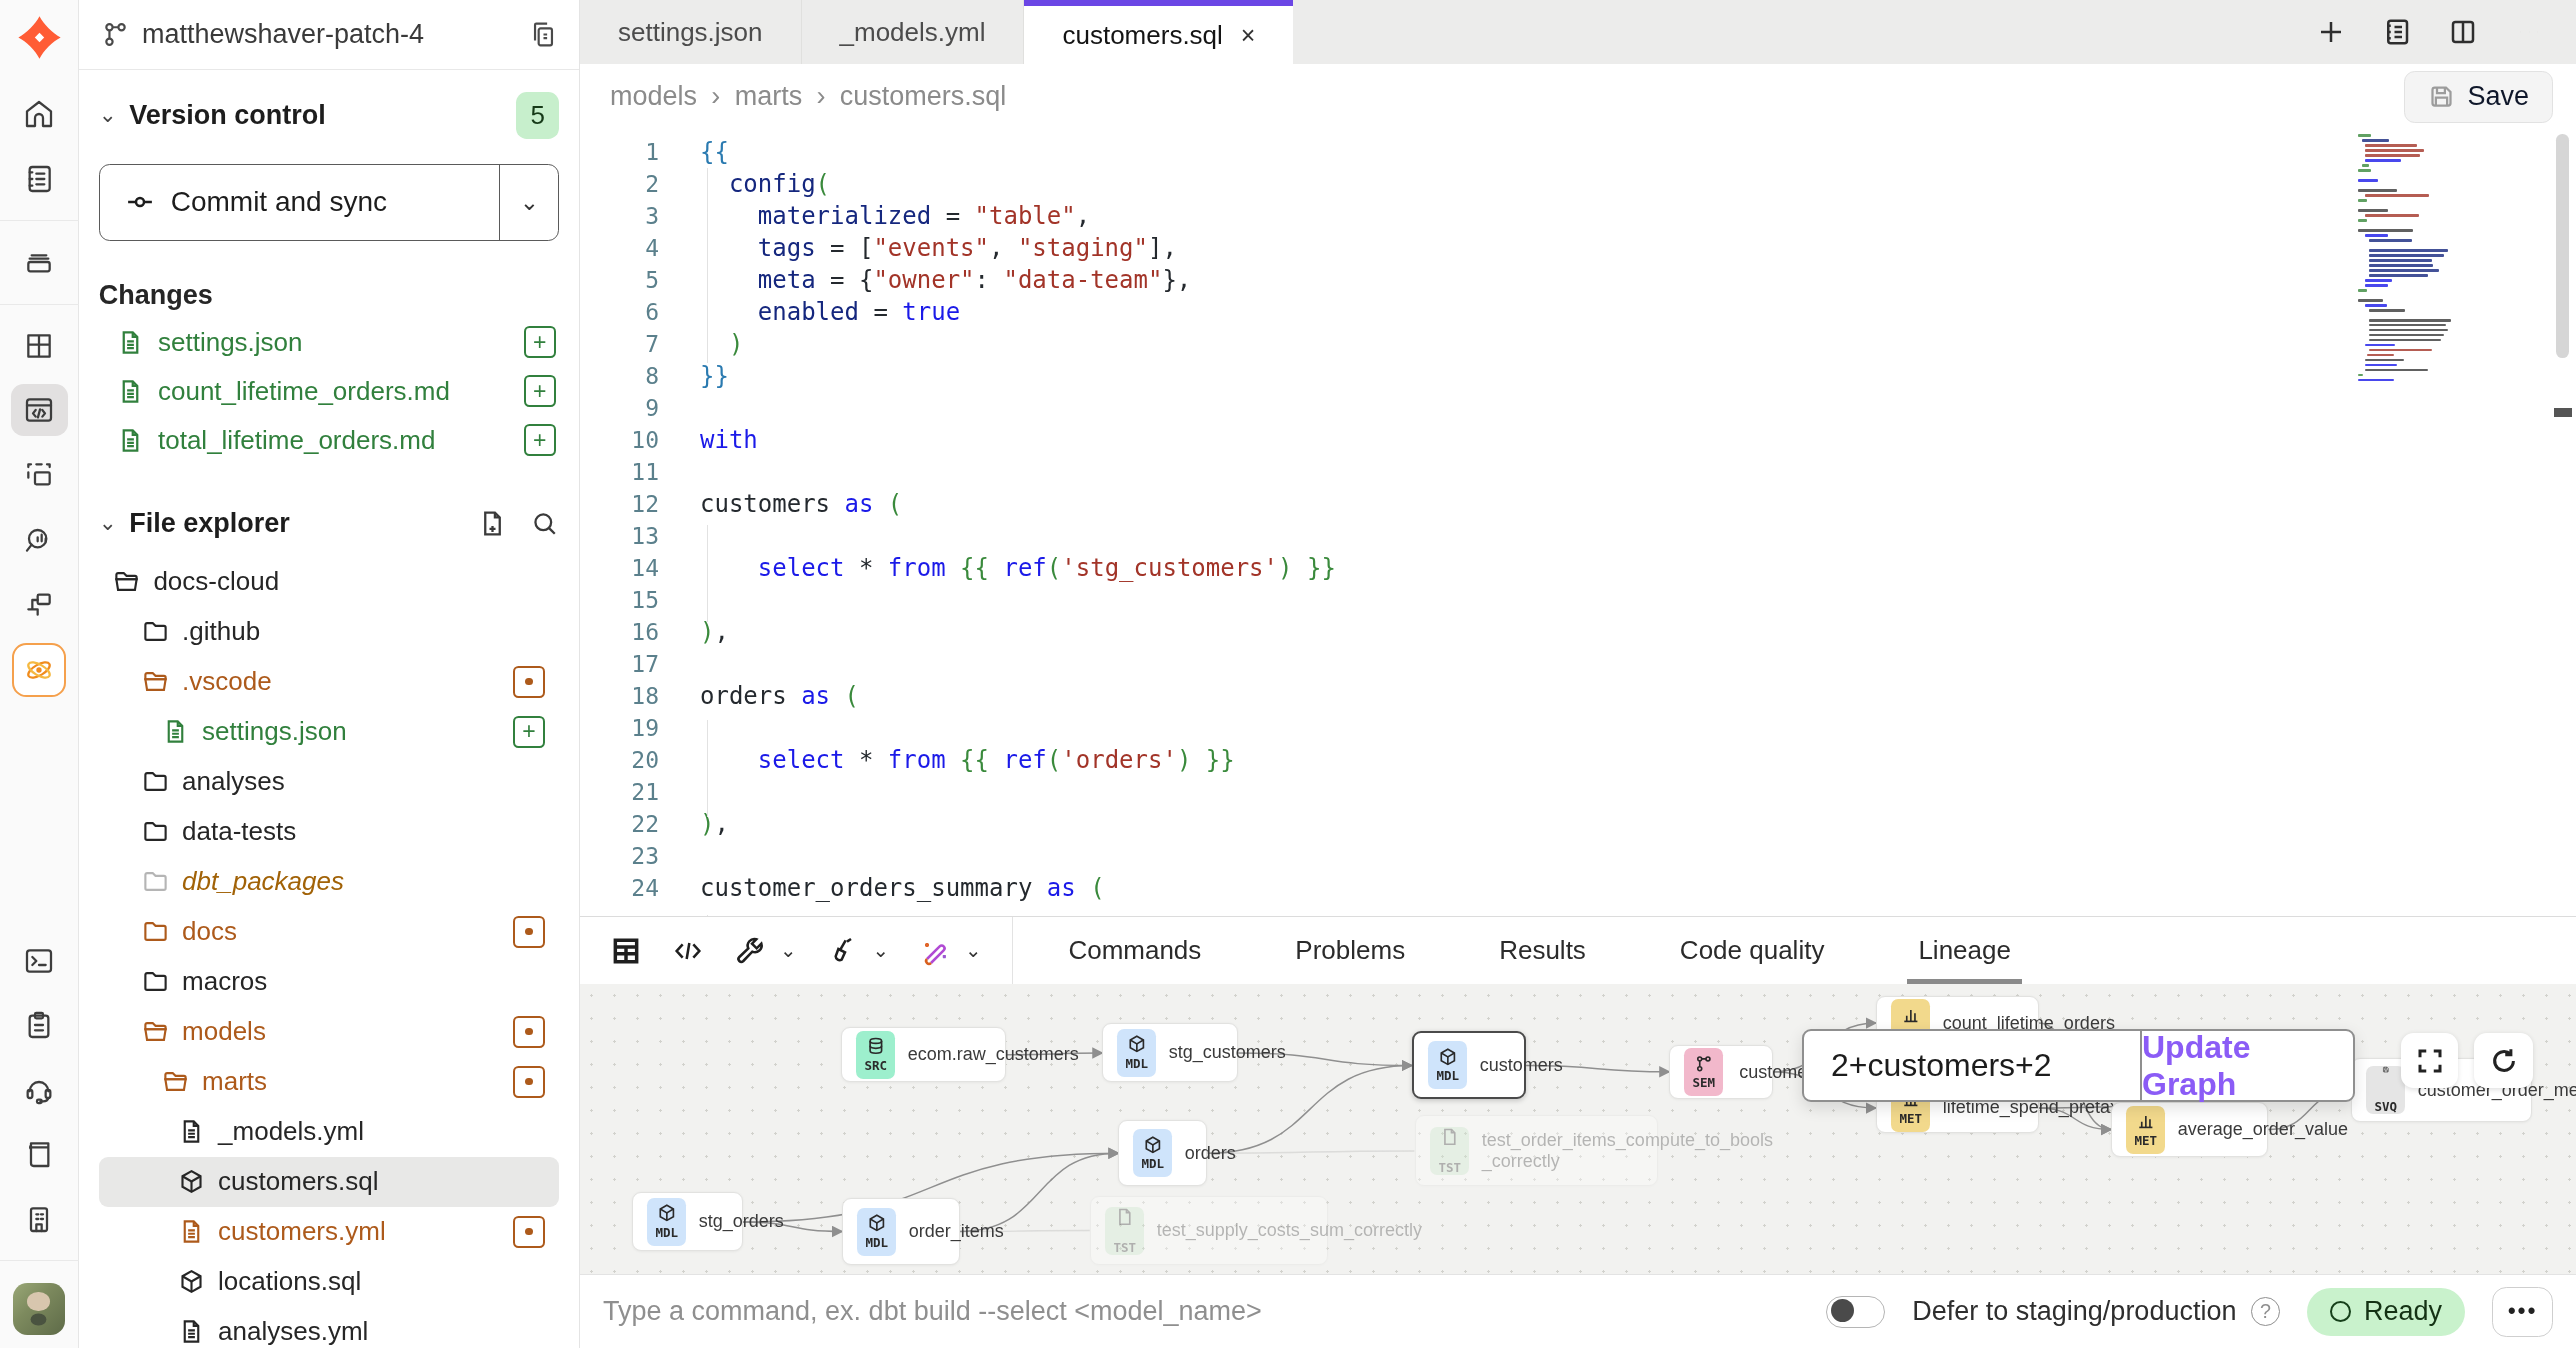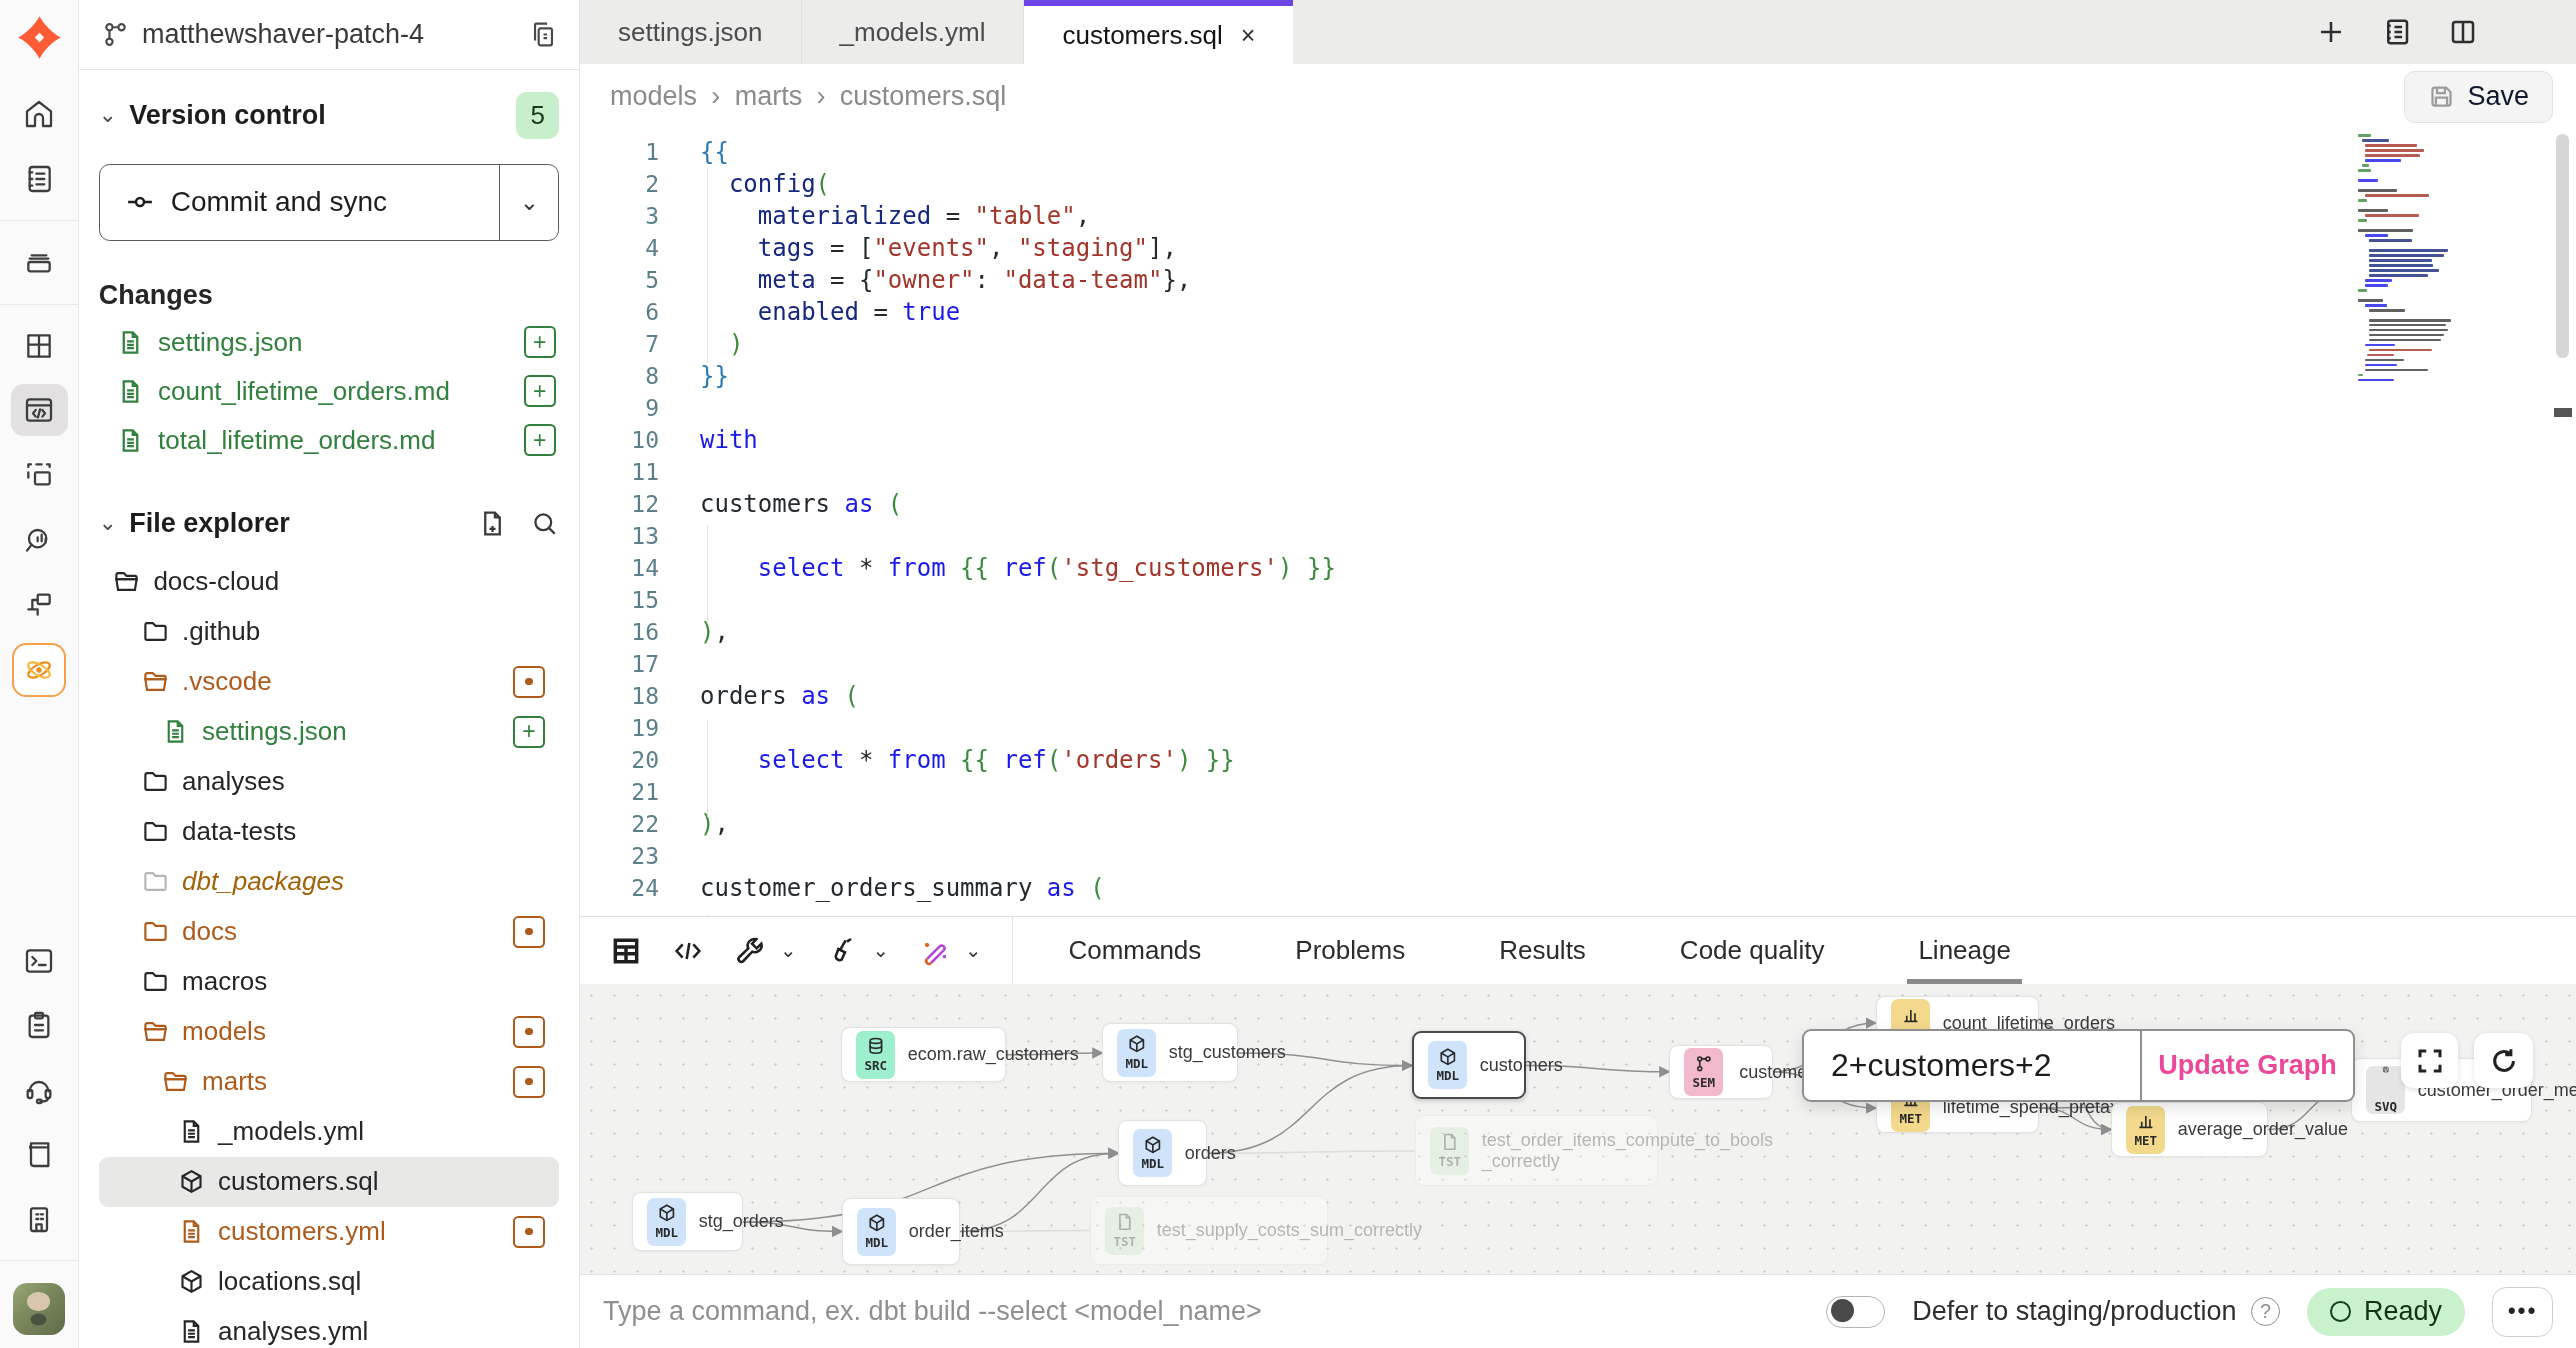--- a/index.html
+++ b/index.html
@@ -104,27 +104,27 @@
     background-image:radial-gradient(circle,#d2d2cd 1.4px,transparent 1.4px); background-size:23px 23px; }
   .edges { position:absolute; inset:0; z-index:1; }
   .lnode { position:absolute; background:#fff; border:1.3px solid #e2e2e0; border-radius:9px; z-index:2;
     display:flex; align-items:center; gap:12.5px; padding:0 14.3px; box-shadow:0 0.9px 2.7px rgba(0,0,0,.05); cursor:pointer; }
   .lnode.selected { border:2.2px solid #4a4a4a; box-shadow:0 1.8px 5.4px rgba(0,0,0,.18); }
   .lnode.faded { opacity:.33; }
   .nbadge { width:39px; height:48px; border-radius:7.2px; display:flex; flex-direction:column; align-items:center; justify-content:center; flex-shrink:0; }
   .nbadge svg { width:19.7px; height:19.7px; stroke:#2a2a2a; fill:none; stroke-width:2; }
   .nbadge .bl { font-size:12.5px; font-weight:bold; color:#2a2a2a; font-family:"DejaVu Sans Mono",monospace; margin-top:1.8px; }
   .b-SRC { background:#9defcd; } .b-MDL { background:#cfe4fb; } .b-SEM { background:#f2b8cb; }
-  .b-MET { background:#f2d98c; } .b-SVQ { background:#e5e5e5;gap:24px; } .b-TST { background:#cde9cd; }
+  .b-MET { background:#f2d98c; } .b-SVQ { background:#e5e5e5;gap:24px; } .b-TST { background:#cde9cd;justify-content:space-between; }
   .nlabel { font-size:18px; color:#3a3a3a; line-height:1.15; }
   .popup { position:absolute; z-index:5; background:#fff; border:2.2px solid #8f8f8f; border-radius:9px;
     box-shadow:0 5.4px 16px rgba(0,0,0,.12); display:flex; align-items:stretch; }
   .popup-input { flex:1; display:flex; align-items:center; padding-left:27px; font-size:32px; color:#1c1c1c; }
   .popup-btn { width:213px; border-left:2.2px solid #8f8f8f; display:flex; align-items:center; justify-content:center;
-    font-size:27px; font-weight:bold; color:#ec4899; cursor:pointer; }
+    font-size:32px; font-weight:bold; color:#8b5cf6; cursor:pointer; }
   .gfab { position:absolute; z-index:4; background:#fff; border-radius:12.5px; box-shadow:0 1.8px 5.4px rgba(0,0,0,.12);
     display:flex; align-items:center; justify-content:center; cursor:pointer; }
   .gfab svg { width:30px; height:30px; stroke:#222; fill:none; stroke-width:2.4; }
 
   
   .statusbar { height:74px; border-top:0.9px solid #e3e3e3; background:#fff; display:flex; align-items:center; padding:0 23px; gap:27px; flex-shrink:0; }
   .cmd-placeholder { color:#8f8f8f; font-size:27px; flex:1; cursor:text; }
   .toggle { width:59px; height:32px; border:1.4px solid #b5b5b5; border-radius:16px; position:relative; background:#fff; cursor:pointer; flex-shrink:0; }
   .toggle .knob { position:absolute; left:3.6px; top:2.7px; width:23px; height:23px; border-radius:50%; background:#4a4a4a; }
   .defer-label { font-size:27px; color:#2e2e2e; white-space:nowrap; }

